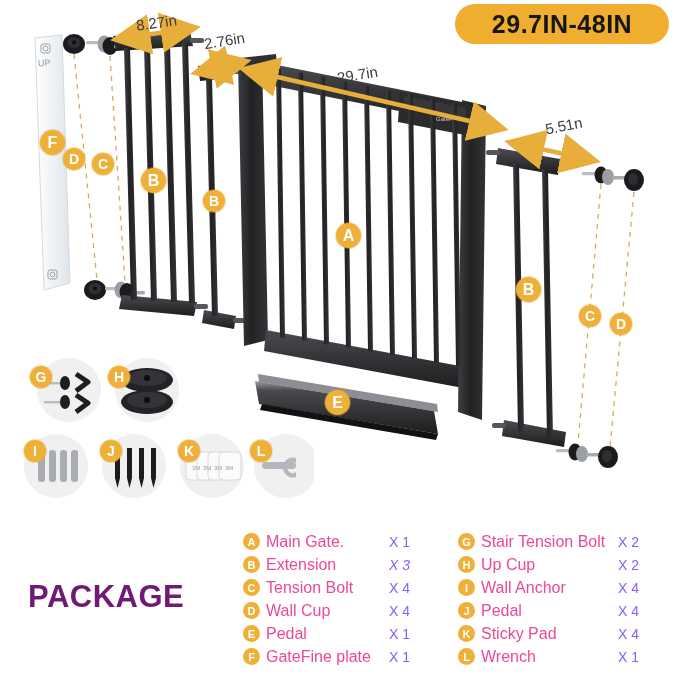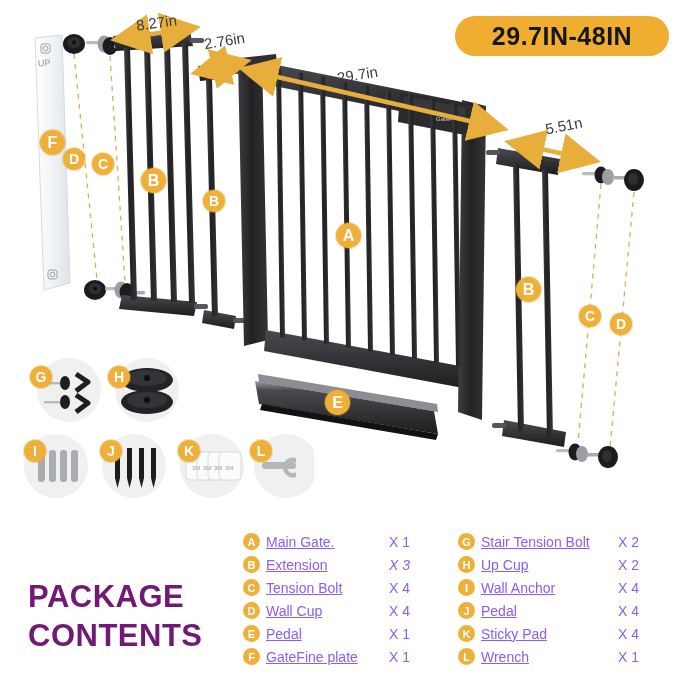--- a/index.html
+++ b/index.html
@@ -4,21 +4,21 @@
 <style>
   html,body{margin:0;padding:0;}
   body{
     width:679px;height:679px;background:#ffffff;position:relative;overflow:hidden;
     font-family:"Liberation Sans","DejaVu Sans",sans-serif;color:#2b2b2b;
   }
   .abs{position:absolute;}
 
   
   #size-badge{
-    left:455px;top:16px;width:214px;height:40px;border-radius:20px;
+    left:455px;top:4px;width:214px;height:40px;border-radius:20px;
     background:#efae2f;display:flex;align-items:center;justify-content:center;
   }
   #size-badge span{
     font-size:25px;font-weight:bold;color:#161616;letter-spacing:.5px;
     font-family:"Liberation Sans","DejaVu Sans",sans-serif;
   }
 
   
   .dim-label{font-size:15px;color:#3c3c3c;white-space:nowrap;}
 
@@ -34,21 +34,21 @@
 
   
   #legend{position:absolute;left:243px;top:530px;width:430px;}
   .legend-col{position:absolute;top:0;}
   .legend-row{display:flex;align-items:center;height:23px;}
   .legend-row .lb{
     width:17px;height:17px;border-radius:50%;background:#efb03a;color:#fff;
     font-size:11px;font-weight:bold;display:flex;align-items:center;justify-content:center;
     flex:0 0 auto;margin-right:6px;
   }
-  .legend-row .ln{font-size:14px;color:#8b5cf6;white-space:nowrap;text-decoration:underline;}
+  .legend-row .ln{font-size:16px;color:#ec4899;white-space:nowrap;}
   .legend-row .lq{font-size:14px;color:#8b5cf6;position:absolute;}
 
   #pkg-title{
     position:absolute;left:28px;top:578px;font-size:31px;font-weight:bold;
     color:#701a75;line-height:1.25;letter-spacing:.5px;
   }
 </style>
 </head>
 <body>
 
@@ -295,21 +295,20 @@
 
 <div class="abs badge mid" style="left:30px;top:366px;">G</div>
 <div class="abs badge mid" style="left:108px;top:366px;">H</div>
 <div class="abs badge mid" style="left:24px;top:440px;">I</div>
 <div class="abs badge mid" style="left:100px;top:440px;">J</div>
 <div class="abs badge mid" style="left:178px;top:440px;">K</div>
 <div class="abs badge mid" style="left:250px;top:440px;">L</div>
 
 <div id="pkg-title">
   <div>PACKAGE</div>
-  <div>CONTENTS</div>
 </div>
 
 <div id="legend">
   <div class="legend-col" id="legend-left" style="left:0;width:210px;">
       <div class="legend-row" style="position: relative;">
         <div class="lb">A</div>
         <div class="ln">Main Gate.</div>
         <div class="lq" style="left: 146px;">X 1</div>
       </div>
       <div class="legend-row" style="position: relative;">

